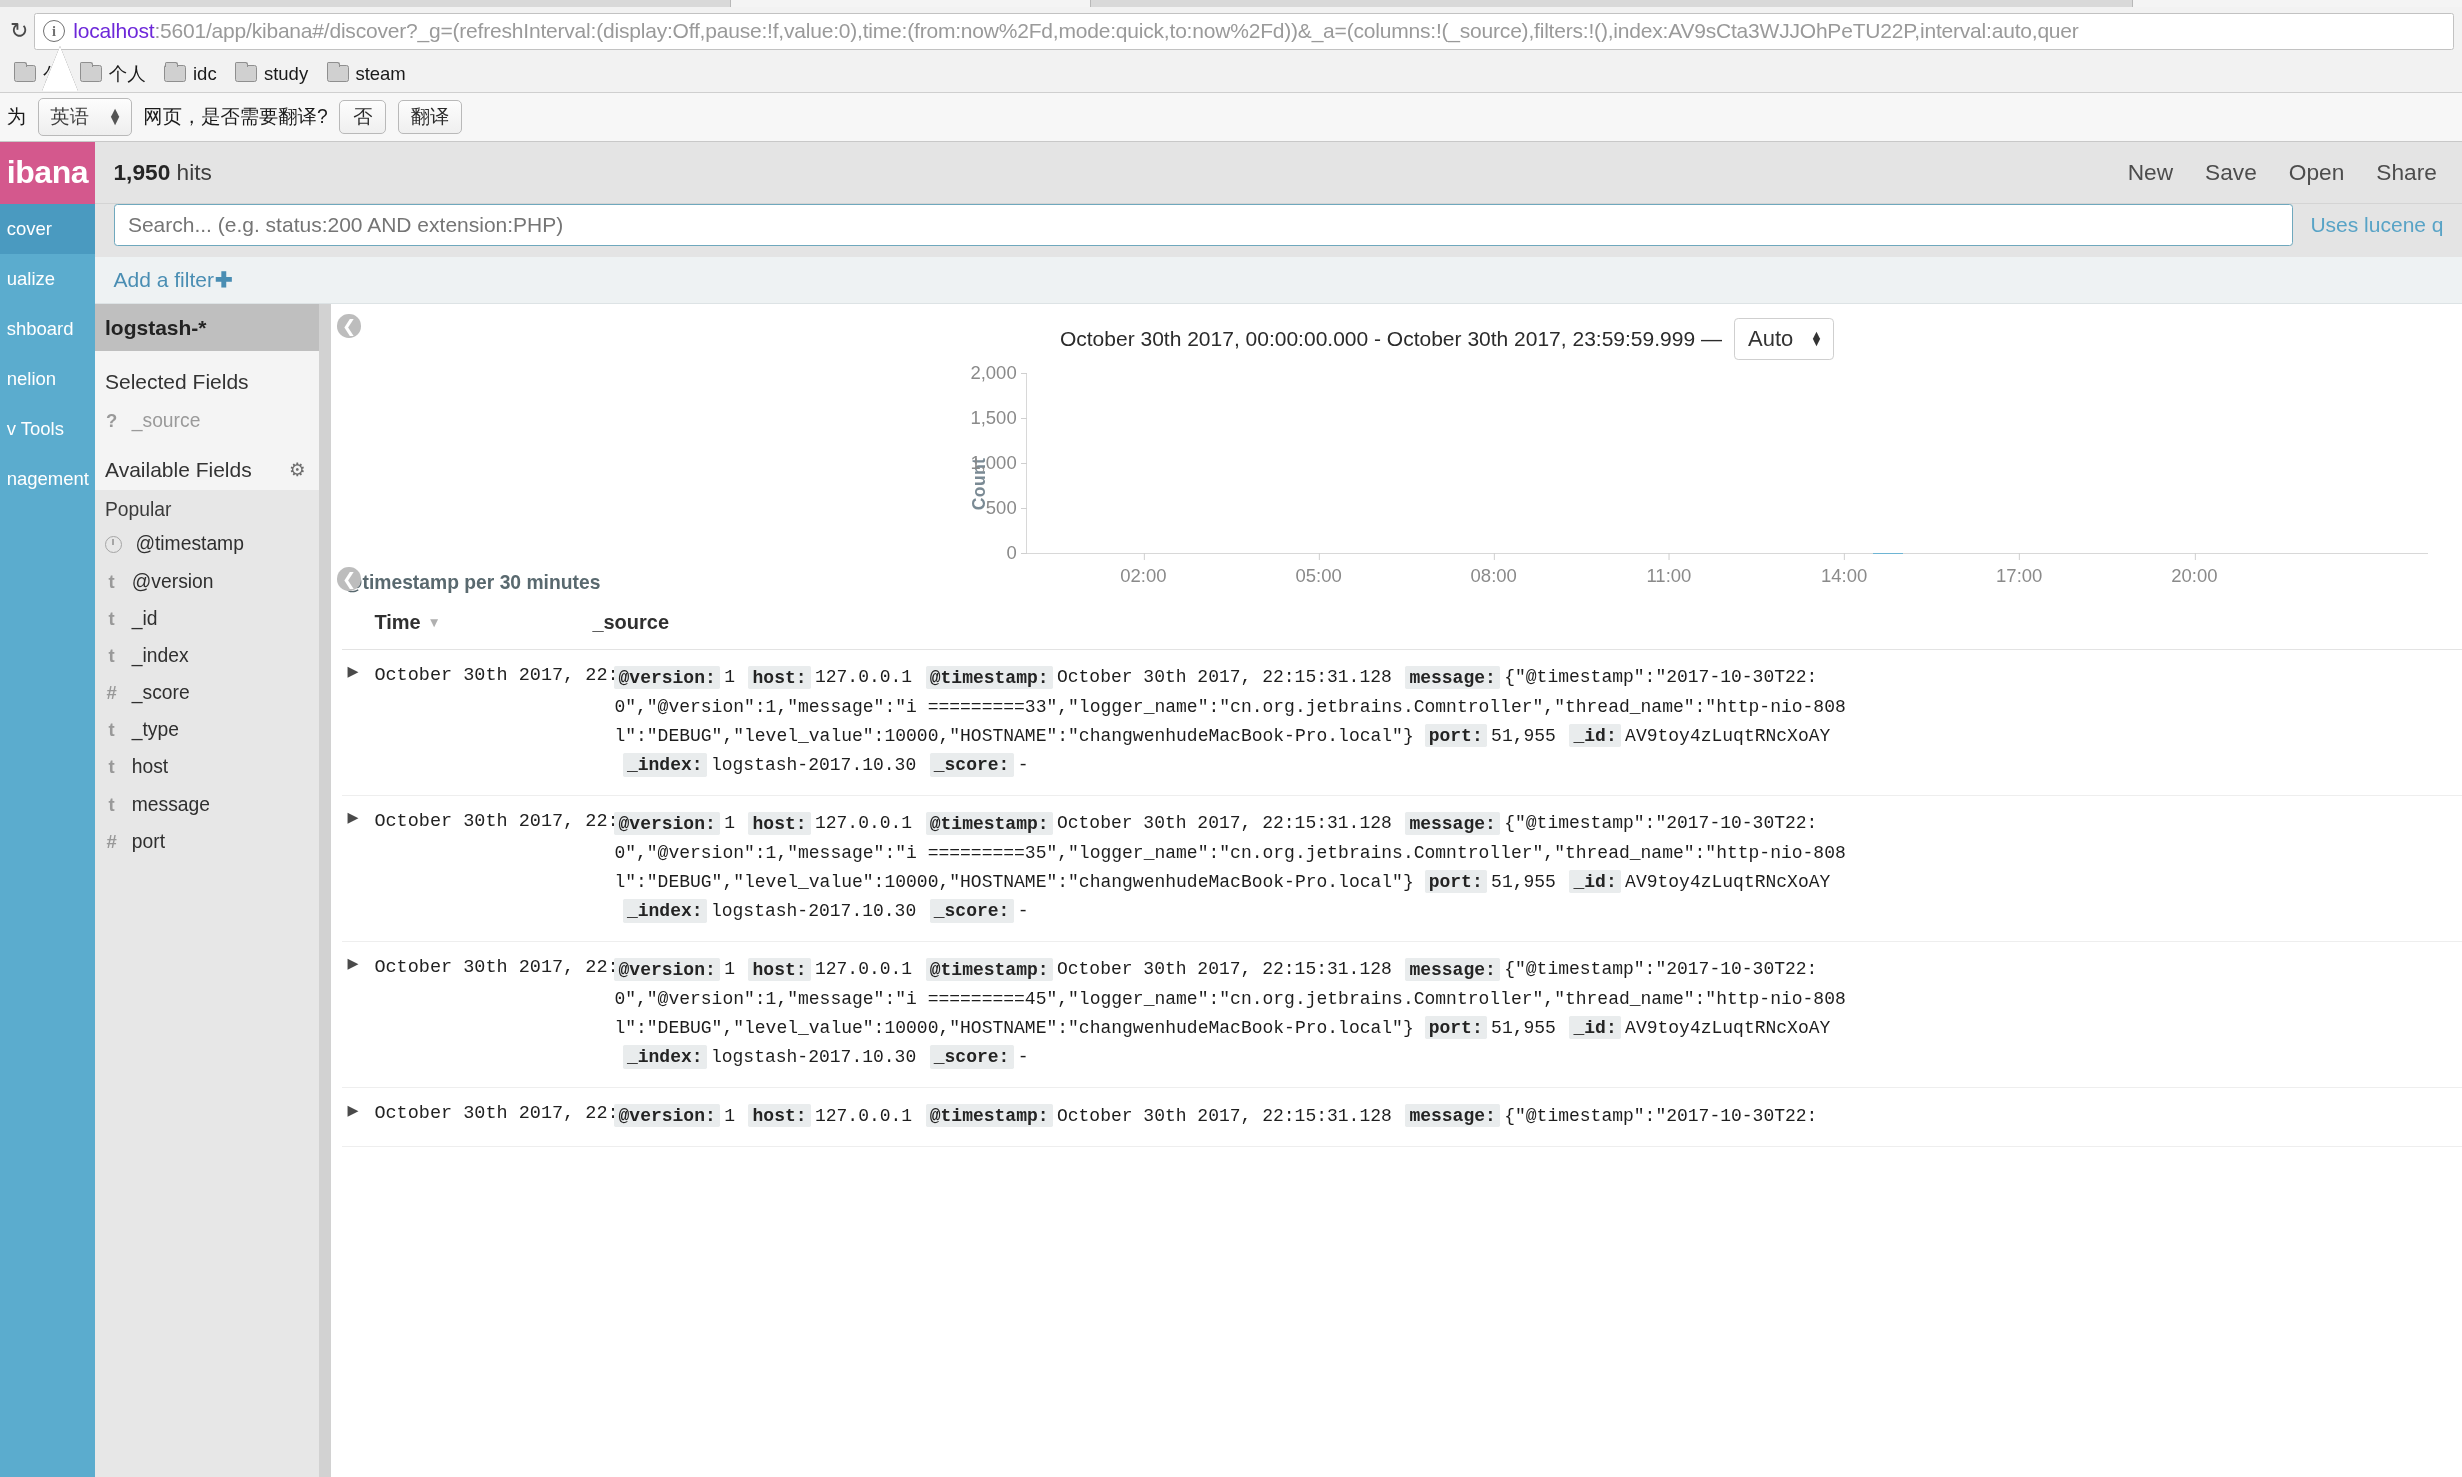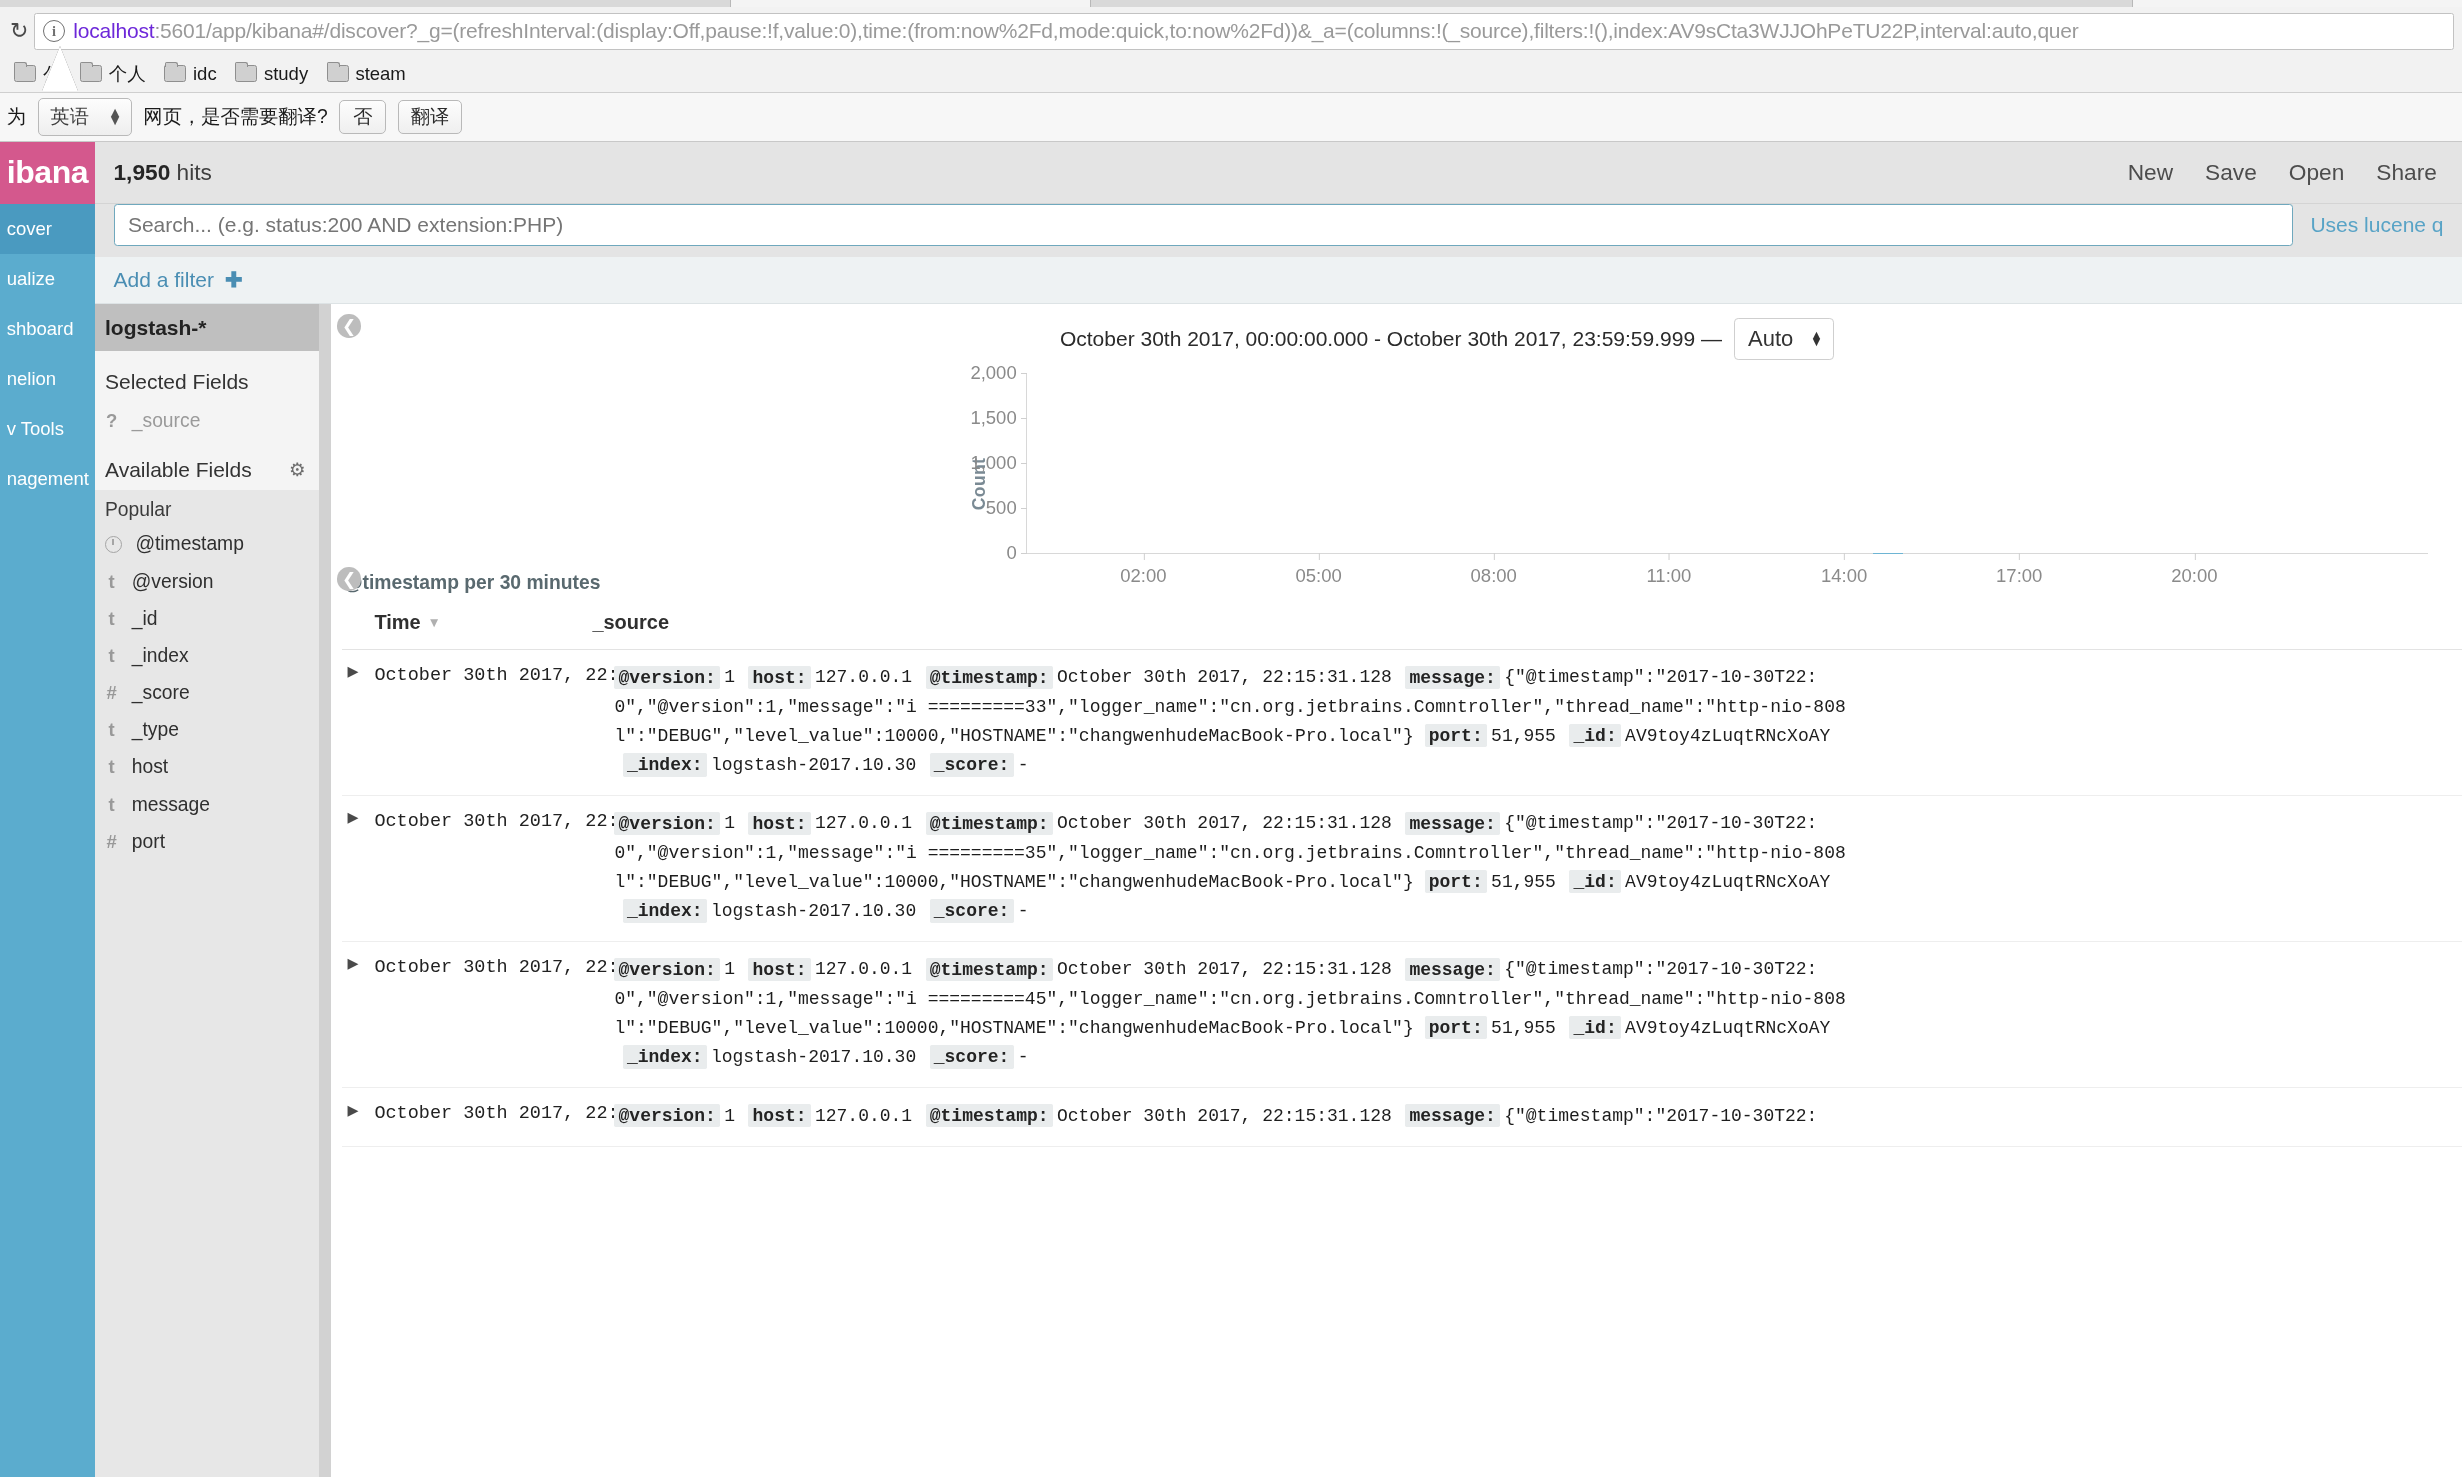--- a/index.html
+++ b/index.html
@@ -204,21 +204,21 @@
   }
   .lucene-link { font-size: 21px; color: #58a3c6; white-space: nowrap; }
 
   .k-filterrow {
     height: 47px;
     background: #eef2f3;
     display: flex; align-items: center;
     padding: 0 18.5px;
     border-bottom: 0.8px solid #dde3e5;
   }
-  .add-filter { font-size: 21px; color: #4a8eb3; display: flex; gap: 11px; }
+  .add-filter { font-size: 21px; color: #4a8eb3; display: flex; gap: 1px; }
   .plus { font-weight: bold; font-size: 21px; }
 
   .k-body { flex: 1; display: flex; min-height: 0; }
 
   
   .k-fields {
     width: 224px; flex: none;
     background: #f4f4f4;
     display: flex; flex-direction: column;
   }

